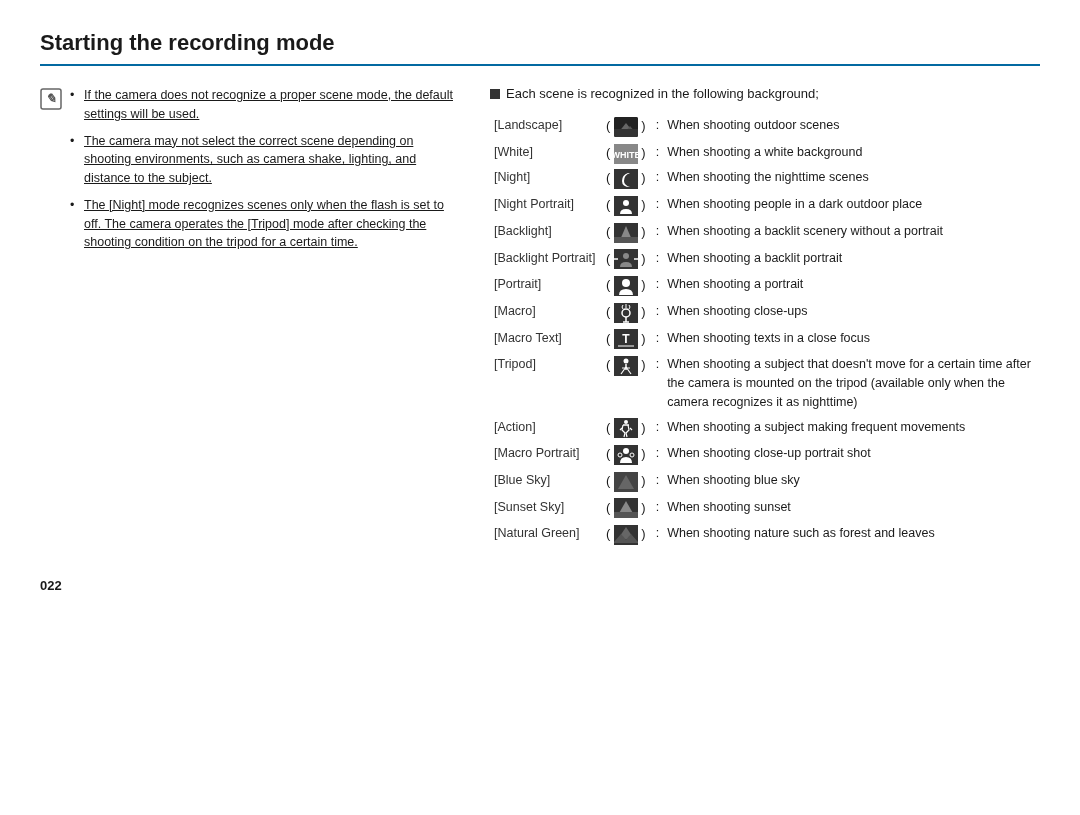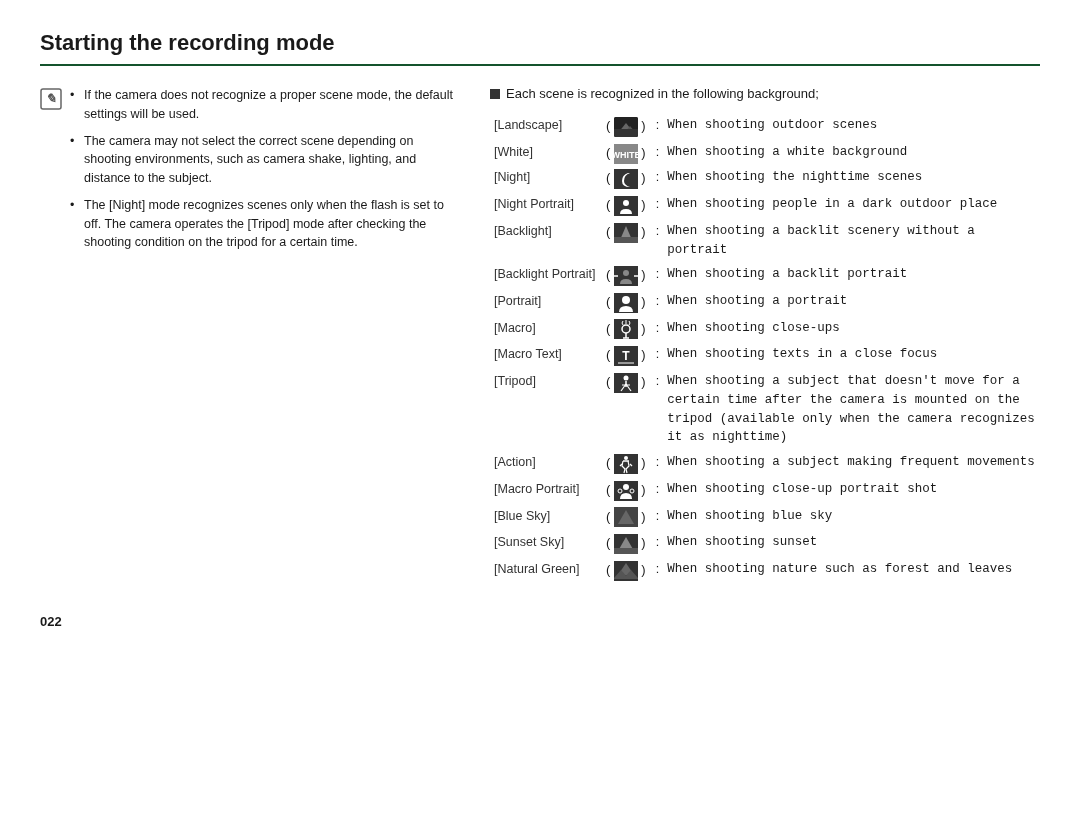--- a/index.html
+++ b/index.html
@@ -8,21 +8,21 @@
       font-size: 13px;
       color: #1a1a1a;
       background: #fff;
       width: 1080px;
       min-height: 815px;
       padding: 30px 40px 20px 40px;
     }
     .page-title {
       font-size: 22px;
       font-weight: bold;
-      border-bottom: 2px solid #14532d;
+      border-bottom: 2px solid #0369a1;
       padding-bottom: 8px;
       margin-bottom: 20px;
     }
     .content-area {
       display: flex;
       gap: 30px;
     }
     .left-column {
       width: 420px;
       flex-shrink: 0;
@@ -37,20 +37,21 @@
     }
     .note-icon {
       font-size: 18px;
       flex-shrink: 0;
       margin-top: 2px;
       color: #555;
     }
     .note-list {
       list-style: none;
       padding: 0;
+      text-decoration: underline;
     }
     .note-list li {
       padding-left: 14px;
       position: relative;
       margin-bottom: 8px;
       line-height: 1.5;
       font-size: 12.5px;
     }
     .note-list li::before {
       content: "•";
@@ -90,21 +91,20 @@
       white-space: nowrap;
       padding: 3px 6px;
       text-align: center;
     }
     .scene-table .colon-cell {
       padding: 3px 4px;
       white-space: nowrap;
     }
     .scene-table .desc-cell {
       padding: 3px 4px;
-      font-family: Liberation Mono, monospace;
     }
     .paren {
       font-size: 13px;
     }
     .page-number {
       margin-top: 30px;
       font-weight: bold;
       font-size: 13px;
     }
   </style>

